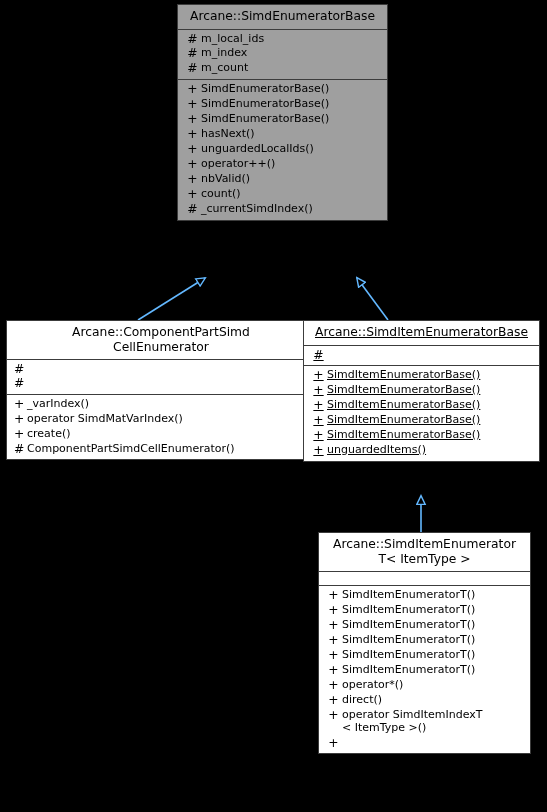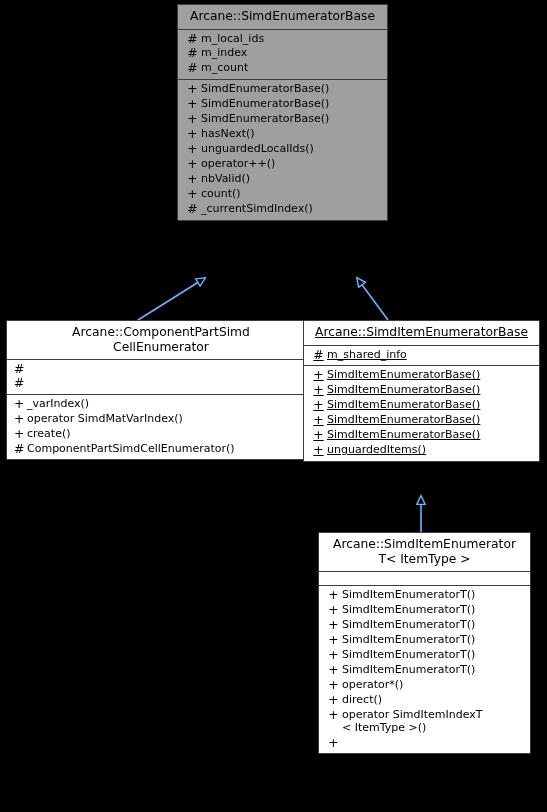--- a/index.html
+++ b/index.html
@@ -215,21 +215,20 @@
     </div>
   </div>
 
   <div class="uml-class" style="left:303px; top:320px; width:237px;text-decoration:underline;">
 
     <div class="uml-title">Arcane::SimdItemEnumeratorBase</div>
 
     <div class="uml-compartment">
       <div class="uml-row">
         <span class="uml-vis">#</span>
-        <span class="uml-member">m_shared_info</span>
       </div>
     </div>
 
     <div class="uml-compartment">
       <div class="uml-row">
         <span class="uml-vis">+</span>
         <span class="uml-member">SimdItemEnumeratorBase()</span>
       </div>
       <div class="uml-row">
         <span class="uml-vis">+</span>

